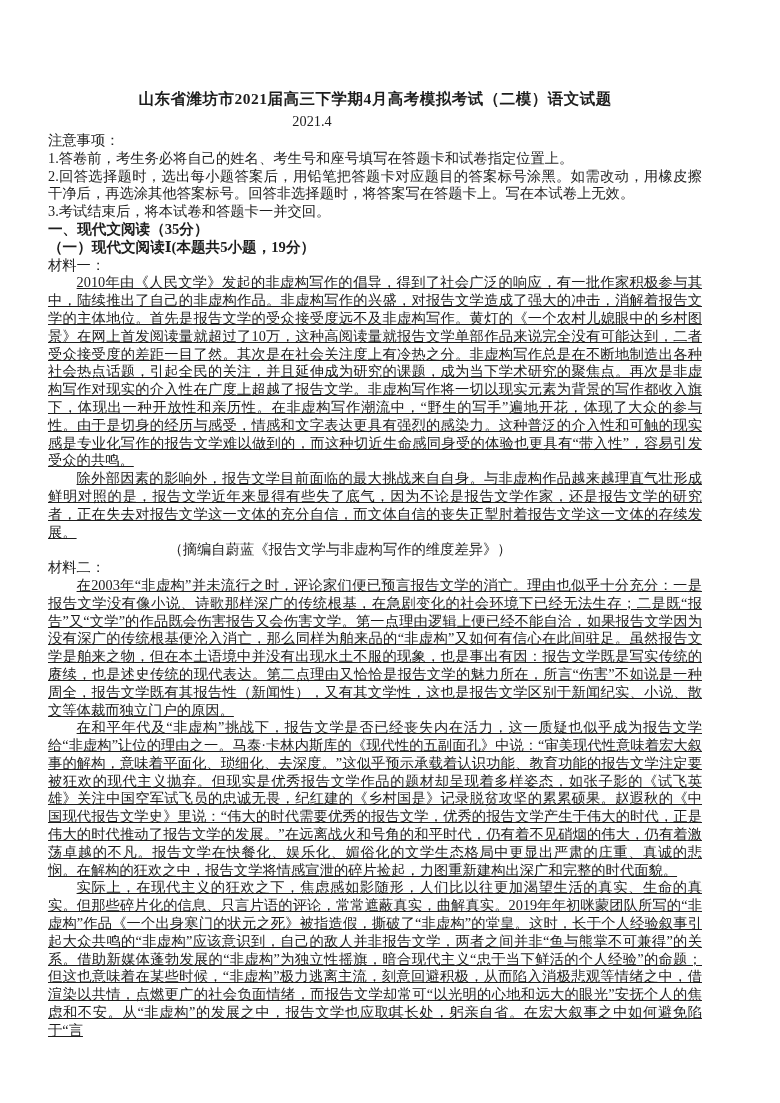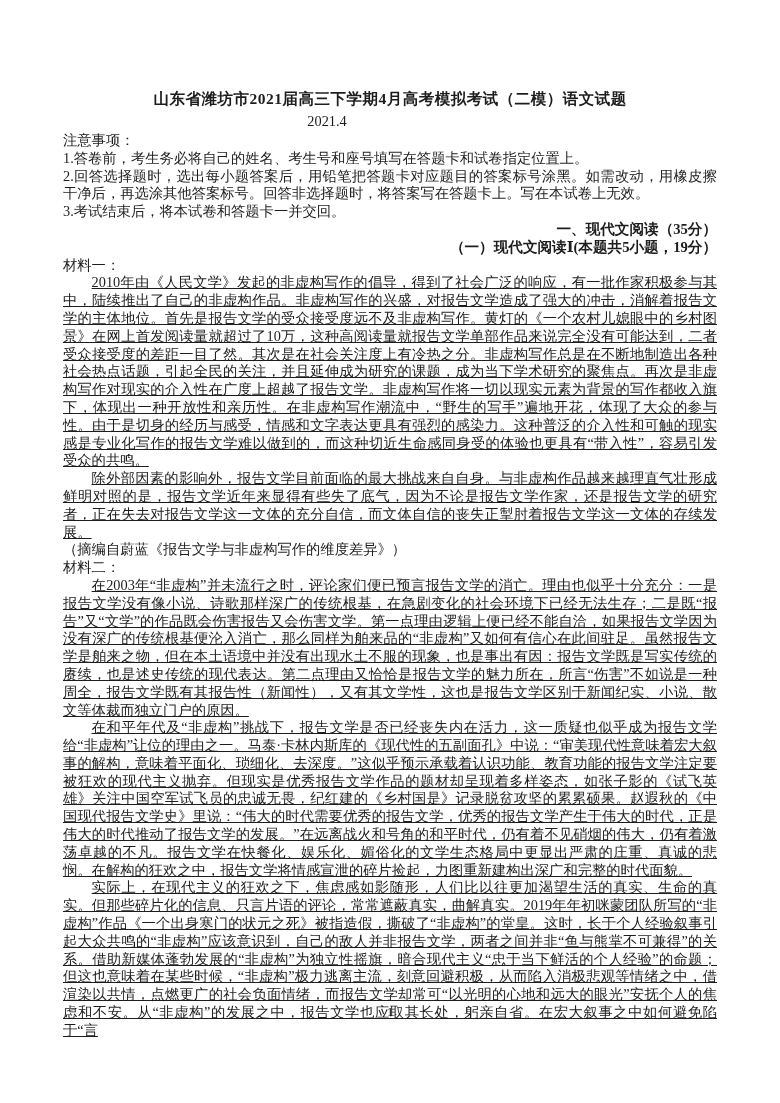--- a/index.html
+++ b/index.html
@@ -7,21 +7,21 @@
     position: relative;
     width: 780px;
     height: 1103px;
     background: #ffffff;
     color: #1d1d1d;
     font-family: "Liberation Serif", "DejaVu Serif", serif;
     overflow: hidden;
   }
   .content {
     position: absolute;
-    left: 63px;
+    left: 48px;
     top: 88px;
     width: 654px;
   }
   .doc-title {
     margin: 0;
     font-size: 15.5px;
     font-weight: bold;
     text-align: center;
     line-height: 22px;
     letter-spacing: 0.5px;
@@ -34,25 +34,25 @@
   }
   .line, .note, .para, .plain, .h2, .h3, .attribution {
     margin: 0;
     font-size: 14.3px;
     line-height: 17.8px;
     text-align: justify;
   }
   .h2, .h3 {
     font-weight: bold;
     font-size: 14.6px;
-    text-align: right;
+    text-align: left;
   }
   .para { text-indent: 2em; text-decoration: underline; }
   .attribution {
-    text-align: left;
+    text-align: center;
     padding-right: 70px;
   }
   .page-number {
     position: absolute;
     top: 1003px;
     left: 0;
     width: 100%;
     text-align: center;
     font-size: 13.5px;
     line-height: 18px;

